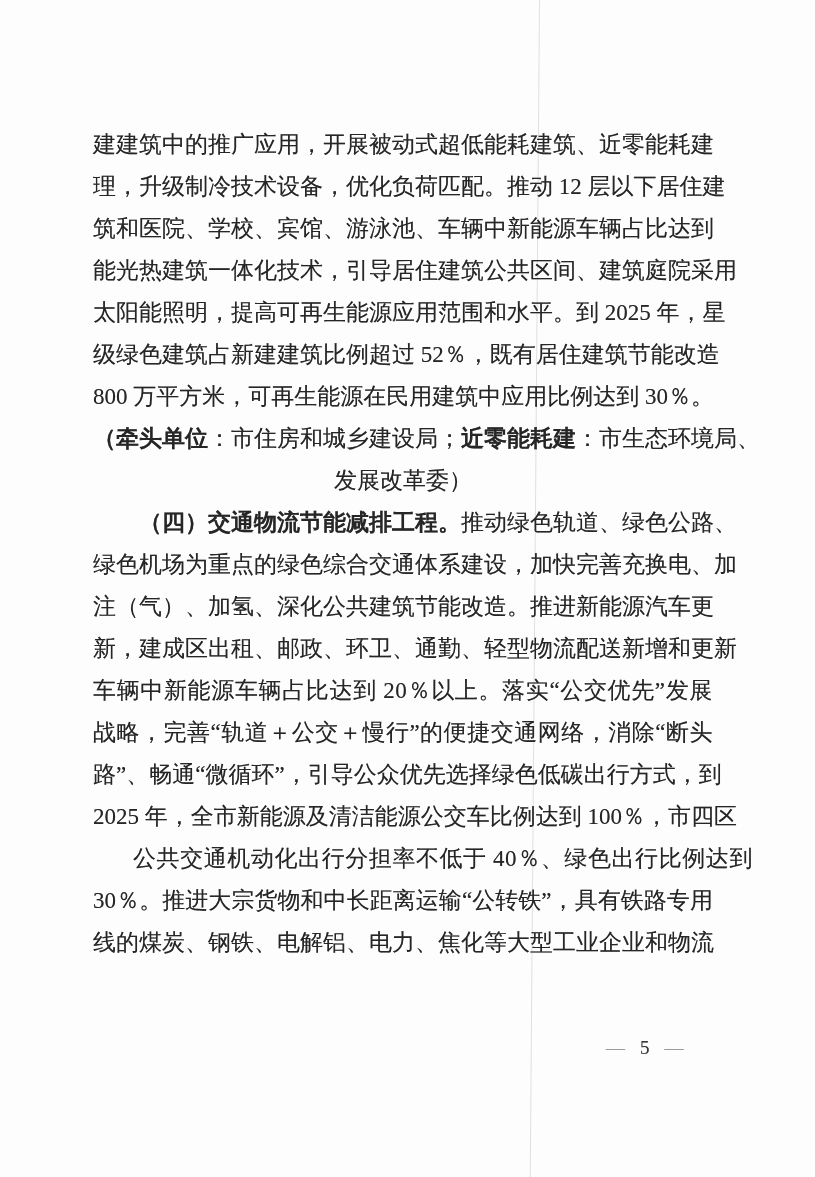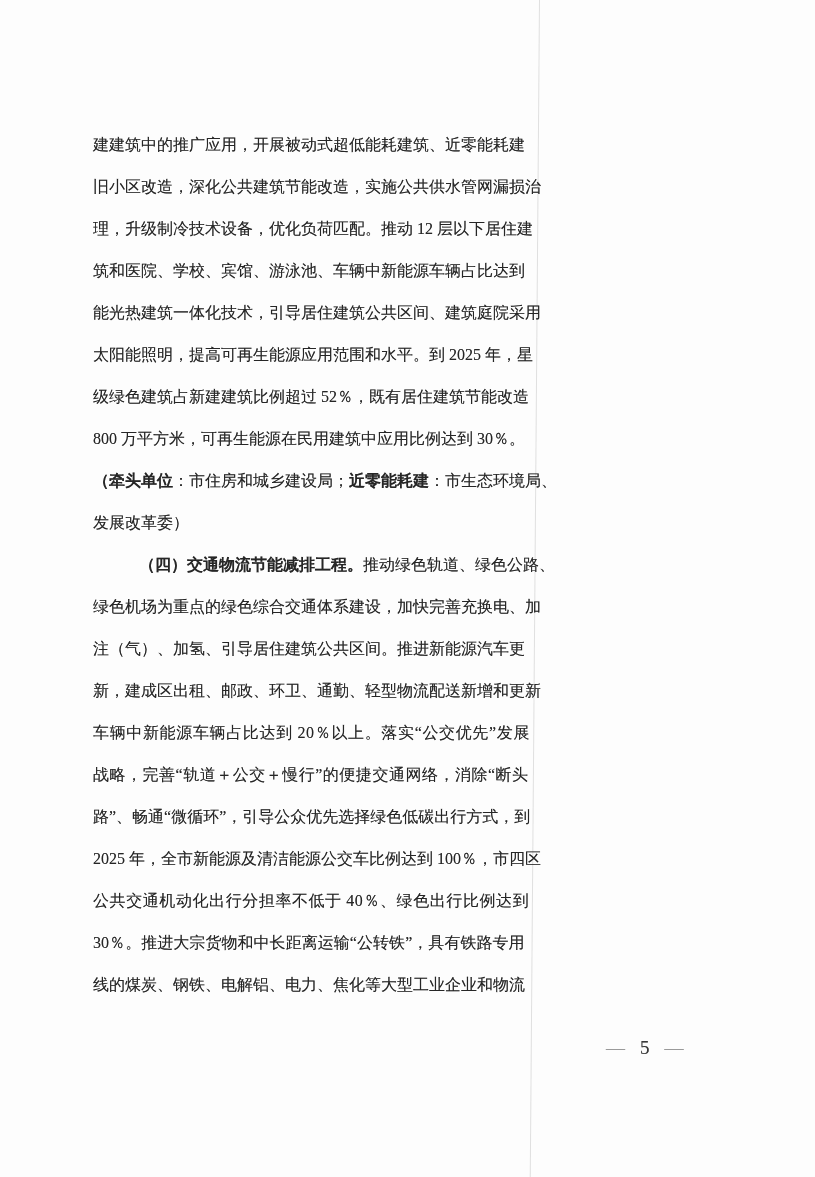--- a/index.html
+++ b/index.html
@@ -15,23 +15,24 @@
   }
   .fold-line{
     position:absolute;left:539px;top:0;width:1px;height:1177px;
     background:var(--fold);opacity:.8;
     transform:rotate(0.45deg);transform-origin:top center;
   }
   .doc-body{
     position:absolute;left:93px;top:124px;width:620px;
   }
   .line{
-    font-size:16px;line-height:42px;height:42px;
+    font-size:23px;line-height:42px;height:42px;
     white-space:nowrap;
     color:var(--text);
+    text-align:center;
   }
   .line.indent{padding-left:46px;}
   .run{font-weight:400;}
   .run.b{font-weight:700;}
   .footer{
     position:absolute;left:606px;top:1036px;
     display:flex;align-items:center;gap:15px;
     font-size:19px;line-height:24px;
   }
   .footer .dash{color:var(--dash);letter-spacing:0;}
@@ -40,38 +41,37 @@
   .doc-body,.footer{text-shadow:0 0 0.4px rgba(40,40,40,0.45);}
 </style>
 </head>
 <body>
 
 <div class="page">
   <div class="fold-line"></div>
 
   <div class="doc-body" id="doc-body">
       <div class="line"><span class="run">建建筑中的推广应用，开展被动式超低能耗建筑、近零能耗建</span></div>
-      <div class="line"><span class="run">旧小区改造，深化公共建筑节能改造，实施公共供水管网漏损治</span></div>
       <div class="line"><span class="run">理，升级制冷技术设备，优化负荷匹配。推动 12 层以下居住建</span></div>
       <div class="line"><span class="run">筑和医院、学校、宾馆、游泳池、车辆中新能源车辆占比达到</span></div>
       <div class="line"><span class="run">能光热建筑一体化技术，引导居住建筑公共区间、建筑庭院采用</span></div>
       <div class="line"><span class="run">太阳能照明，提高可再生能源应用范围和水平。到 2025 年，星</span></div>
       <div class="line"><span class="run">级绿色建筑占新建建筑比例超过 52％，既有居住建筑节能改造</span></div>
       <div class="line"><span class="run">800 万平方米，可再生能源在民用建筑中应用比例达到 30％。</span></div>
       <div class="line"><span class="run b">（牵头单位</span><span class="run">：市住房和城乡建设局；</span><span class="run b">近零能耗建</span><span class="run">：市生态环境局、</span></div>
       <div class="line"><span class="run">发展改革委）</span></div>
       <div class="line indent"><span class="run b">（四）交通物流节能减排工程。</span><span class="run">推动绿色轨道、绿色公路、</span></div>
       <div class="line"><span class="run">绿色机场为重点的绿色综合交通体系建设，加快完善充换电、加</span></div>
-      <div class="line"><span class="run">注（气）、加氢、引导居住建筑公共区间。推进新能源汽车更</span></div>
+      <div class="line"><span class="run">注（气）、加氢、深化公共建筑节能改造。推进新能源汽车更</span></div>
       <div class="line"><span class="run">新，建成区出租、邮政、环卫、通勤、轻型物流配送新增和更新</span></div>
       <div class="line" style="letter-spacing: 0.65px;"><span class="run">车辆中新能源车辆占比达到 20％以上。落实“公交优先”发展</span></div>
       <div class="line" style="letter-spacing: 0.51px;"><span class="run">战略，完善“轨道＋公交＋慢行”的便捷交通网络，消除“断头</span></div>
       <div class="line"><span class="run">路”、畅通“微循环”，引导公众优先选择绿色低碳出行方式，到</span></div>
       <div class="line"><span class="run">2025 年，全市新能源及清洁能源公交车比例达到 100％，市四区</span></div>
-      <div class="line" style="letter-spacing: 0.58px;"><span class="run">公共交通机动化出行分担率不低于 40％、绿色出行比例达到</span></div>
+      <div class="line" style="letter-spacing: 0.58px; margin-left: 40px;"><span class="run">公共交通机动化出行分担率不低于 40％、绿色出行比例达到</span></div>
       <div class="line" style="letter-spacing: 0.05px;"><span class="run">30％。推进大宗货物和中长距离运输“公转铁”，具有铁路专用</span></div>
       <div class="line"><span class="run">线的煤炭、钢铁、电解铝、电力、焦化等大型工业企业和物流</span></div>
     </div>
 
   <div class="footer">
     <span class="dash">—</span>
     <span class="num">5</span>
     <span class="dash">—</span>
   </div>
 </div>

